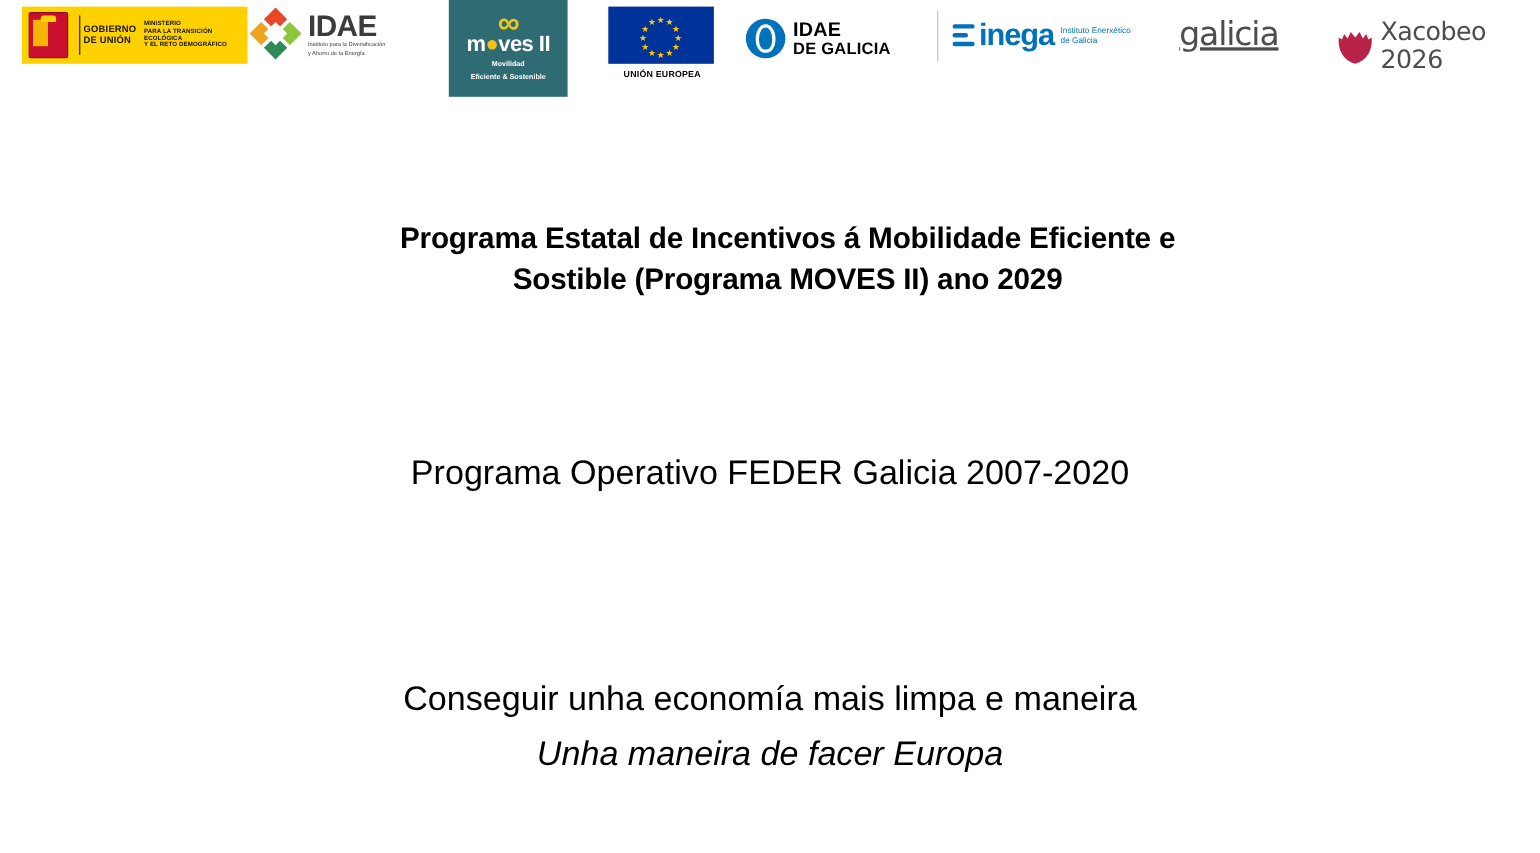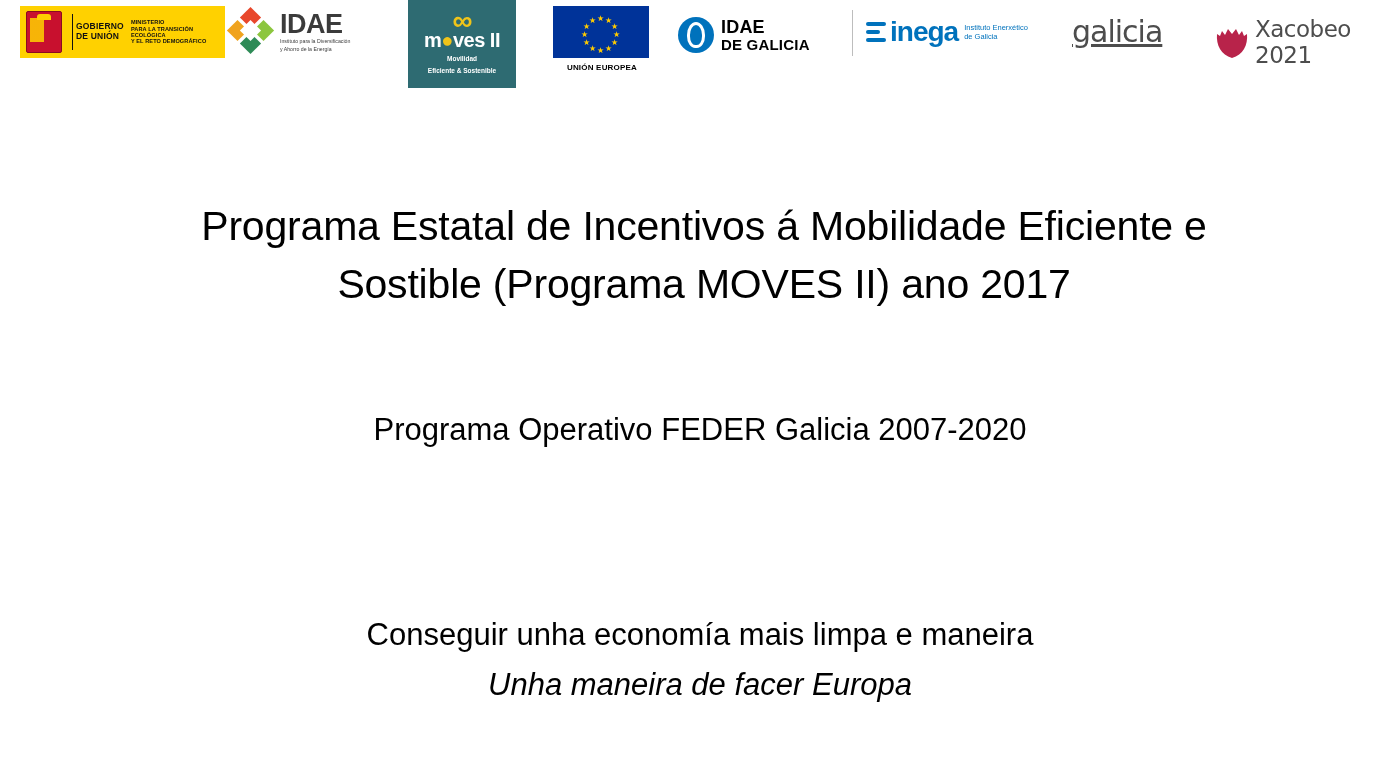--- a/index.html
+++ b/index.html
@@ -280,25 +280,25 @@
   .slide-body {
     position: absolute;
     top: 92px;
     left: 0;
     width: 1400px;
     height: 683px;
   }
   .title {
     position: absolute;
     top: 105px;
-    left: 54px;
+    left: 66px;
     width: 1300px;
     text-align: center;
-    font-size: 41px;
-    font-weight: normal;
+    font-size: 27px;
+    font-weight: bold;
     line-height: 1.42;
     letter-spacing: -0.2px;
   }
   .subtitle {
     position: absolute;
     top: 313px;
     left: 50px;
     width: 1300px;
     text-align: center;
     font-size: 31px;
@@ -402,30 +402,30 @@
       <div>de Galicia</div>
     </div>
   </div>
 
   <div class="galicia-logo">galicia</div>
 
   <div class="xacobeo-logo">
     <svg class="xacobeo-shell" viewBox="0 0 34 34">
       <path d="M17 33 C6 30 1 20 2 9 L5 11 L7 6 L10 10 L13 4 L17 9 L21 4 L24 10 L27 6 L29 11 L32 9 C33 20 28 30 17 33 Z" fill="#b8234a"></path>
     </svg>
-    <div class="xacobeo-text">Xacobeo 2021</div>
+    <div class="xacobeo-text">Xacobeo 2026</div>
   </div>
 
 </div>
 
 <div class="slide-body">
 
   <div class="title">
     <div>Programa Estatal de Incentivos á Mobilidade Eficiente e</div>
-    <div>Sostible (Programa MOVES II) ano 2017</div>
+    <div>Sostible (Programa MOVES II) ano 2029</div>
   </div>
 
   <div class="subtitle">
     <div>Programa Operativo FEDER Galicia 2007-2020</div>
   </div>
 
   <div class="closing">
     <div>Conseguir unha economía mais limpa e maneira</div>
     <div class="motto">Unha maneira de facer Europa</div>
   </div>

